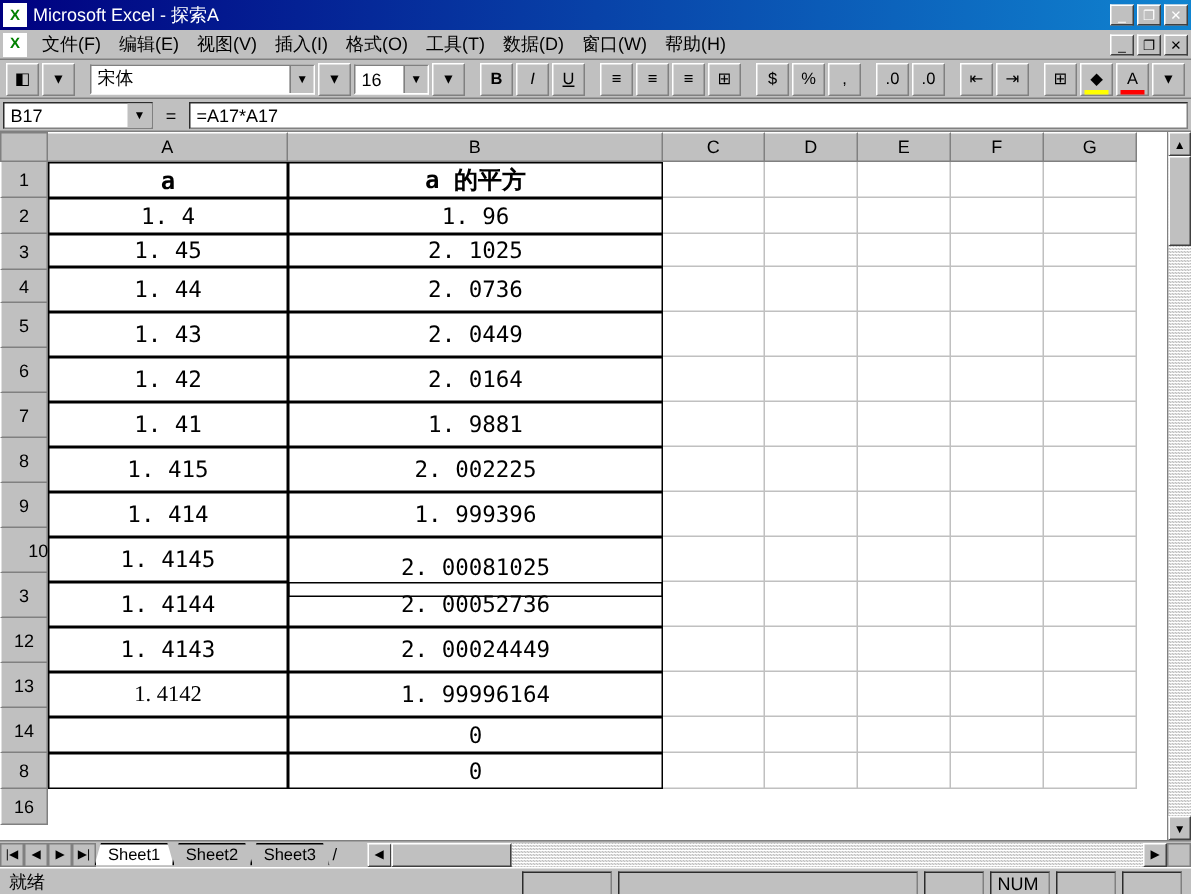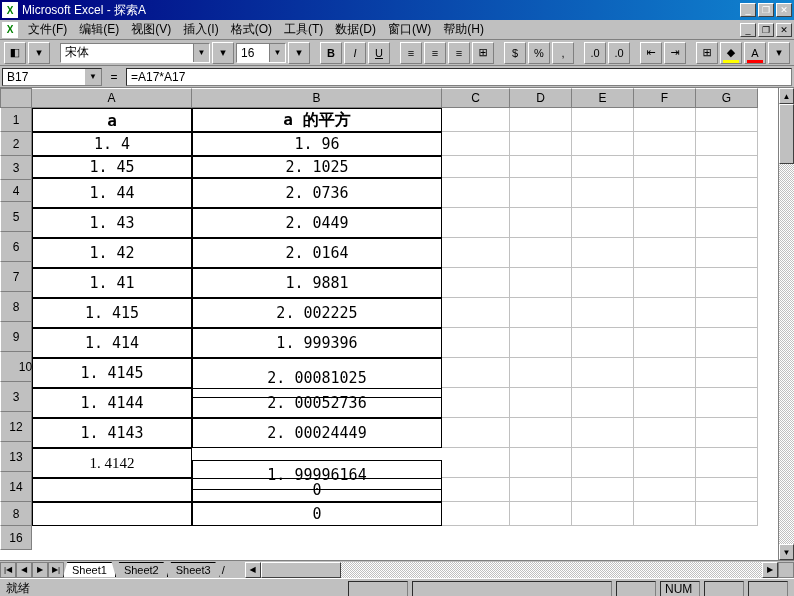--- a/index.html
+++ b/index.html
@@ -298,21 +298,21 @@
           <div class="cell bold-border" style="width: 160px; height: 30px;">1. 4143</div>
           <div class="cell bold-border" style="width: 250px; height: 30px;">2. 00024449</div>
           <div class="cell" style="width: 68px; height: 30px;"></div>
           <div class="cell" style="width: 62px; height: 30px;"></div>
           <div class="cell" style="width: 62px; height: 30px;"></div>
           <div class="cell" style="width: 62px; height: 30px;"></div>
           <div class="cell" style="width: 62px; height: 30px;"></div>
         </div>
         <div class="row" style="height: 30px;">
           <div class="cell bold-border" style="width: 160px; height: 30px; font-family: Liberation Serif, serif;">1. 4142</div>
-          <div class="cell bold-border" style="width: 250px; height: 30px; margin-top: 12px;">1. 99996164</div>
+          <div class="cell bold-border" style="width: 250px; height: 30px;">1. 99996164</div>
           <div class="cell" style="width: 68px; height: 30px;"></div>
           <div class="cell" style="width: 62px; height: 30px;"></div>
           <div class="cell" style="width: 62px; height: 30px;"></div>
           <div class="cell" style="width: 62px; height: 30px;"></div>
           <div class="cell" style="width: 62px; height: 30px;"></div>
         </div>
         <div class="row" style="height: 24px;">
           <div class="cell bold-border" style="width: 160px; height: 24px;"></div>
           <div class="cell bold-border" style="width: 250px; height: 24px;">0</div>
           <div class="cell" style="width: 68px; height: 24px;"></div>

